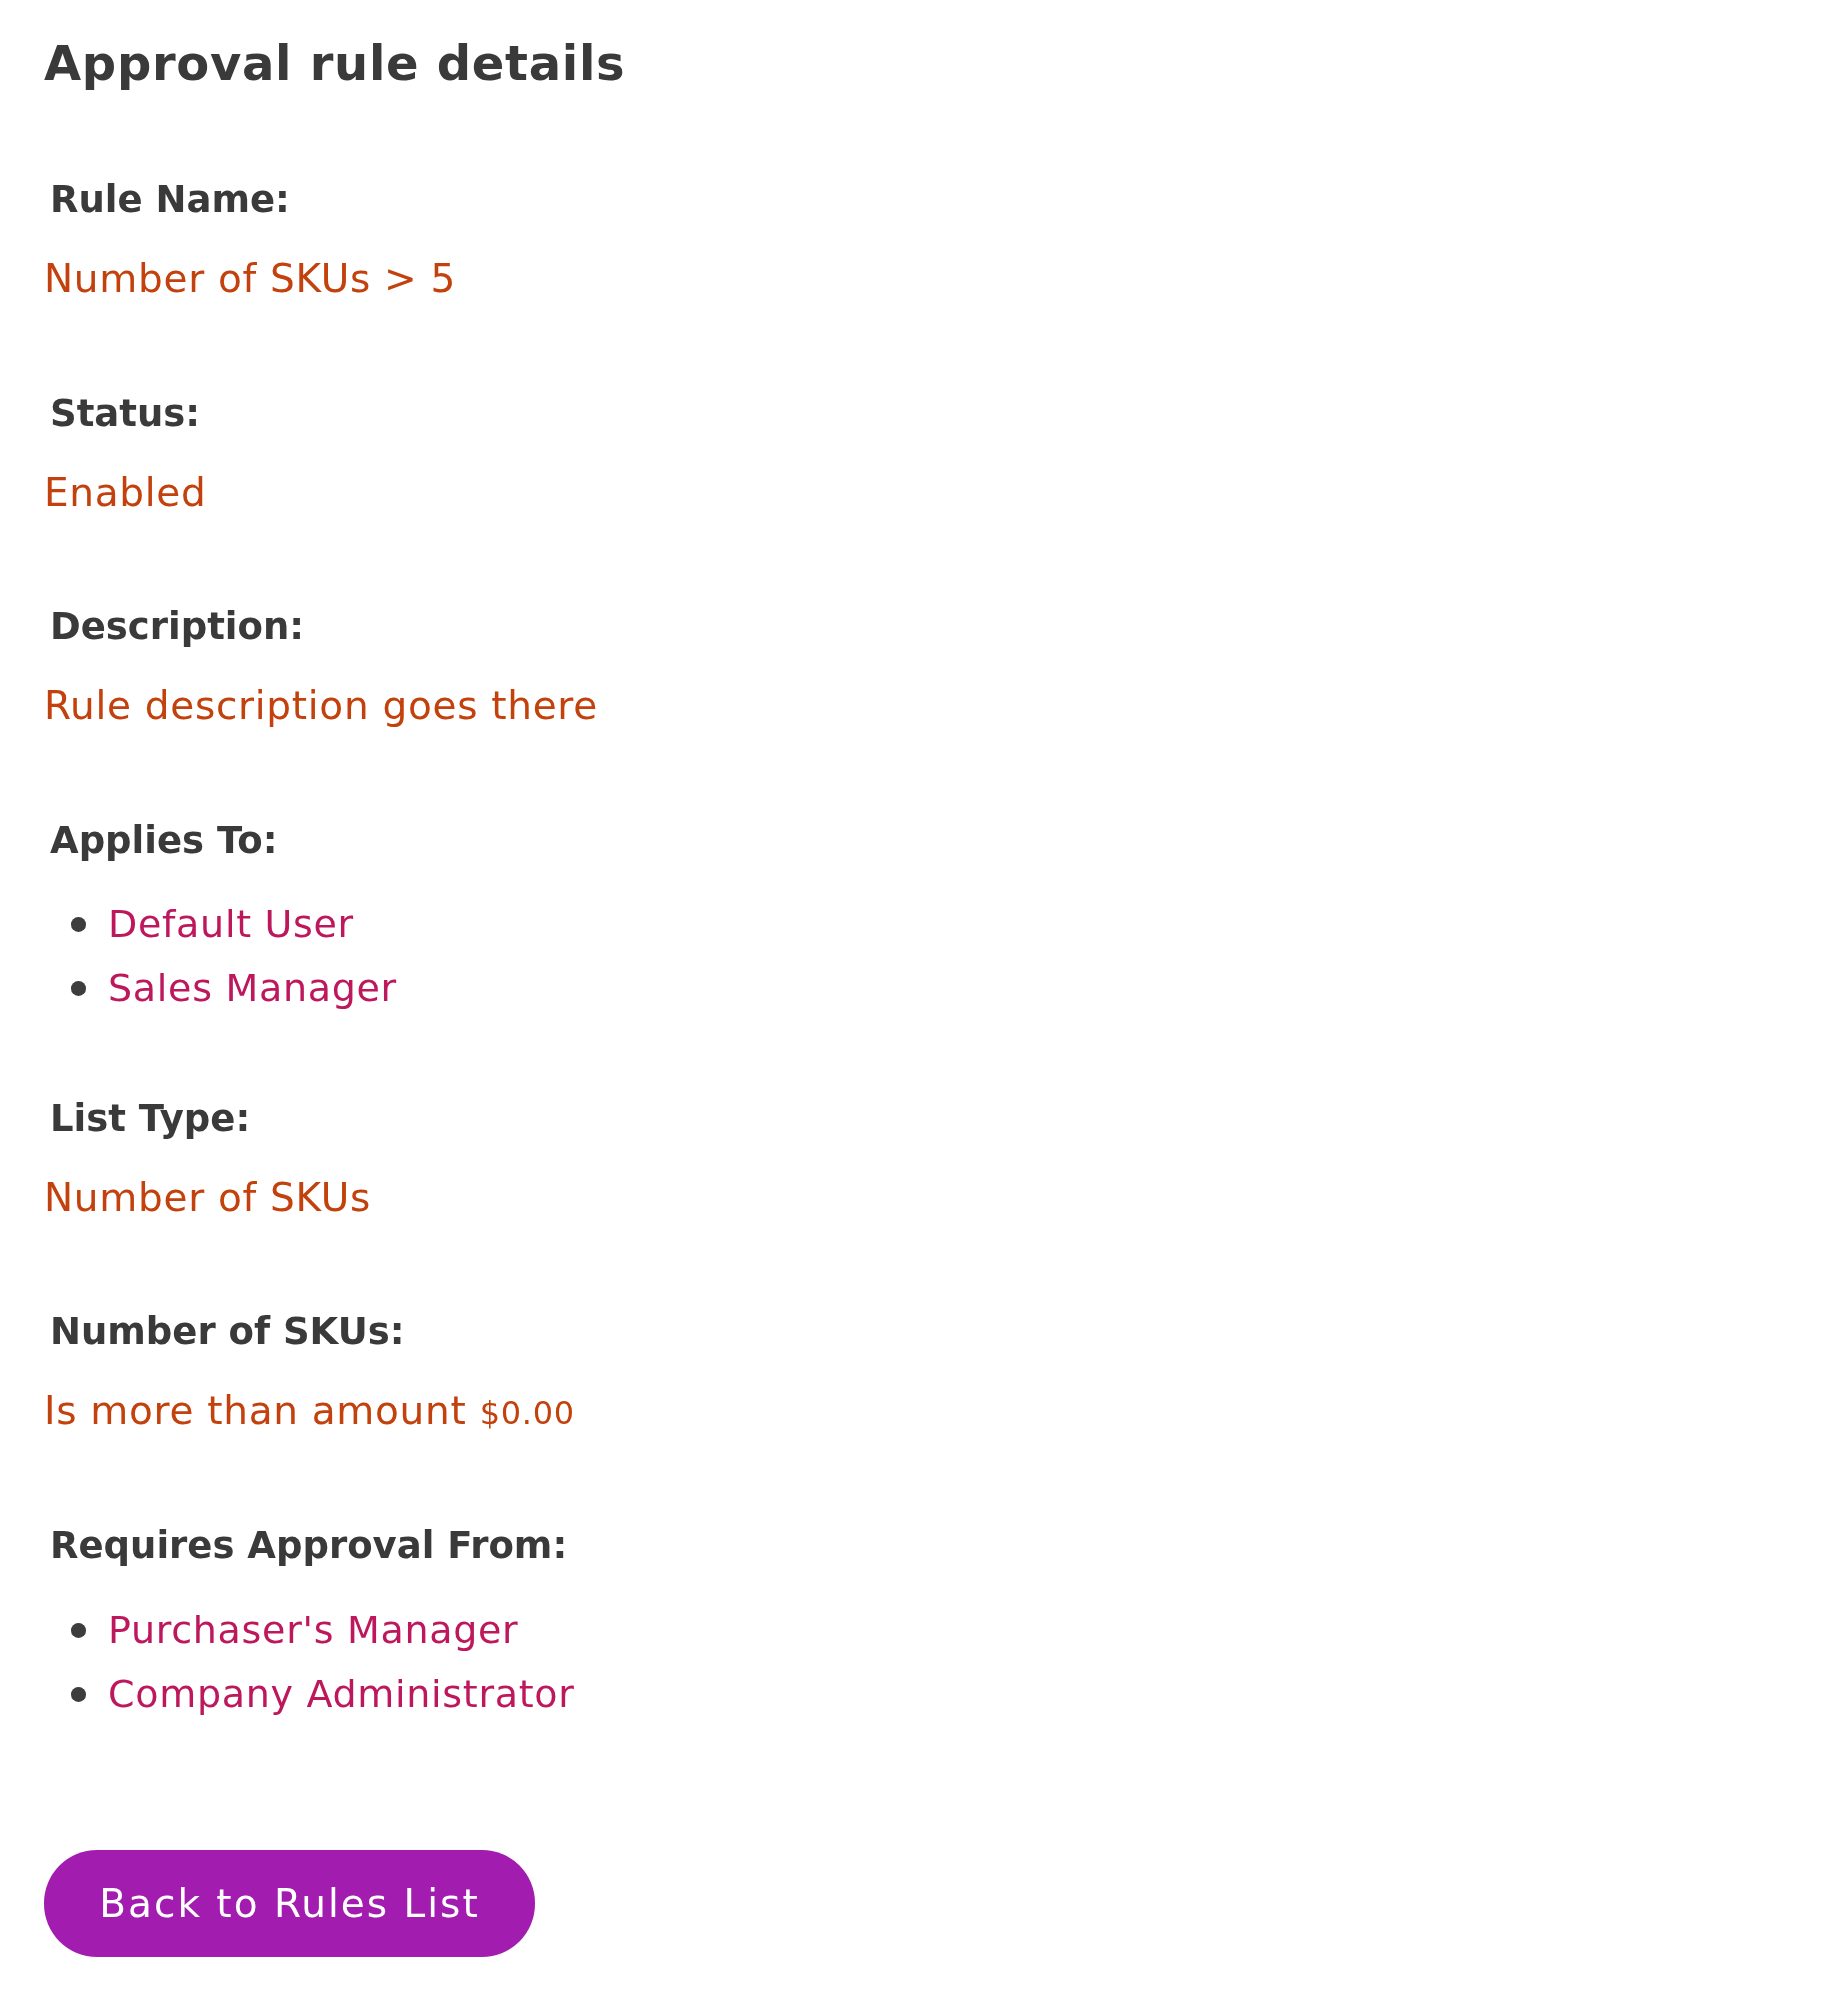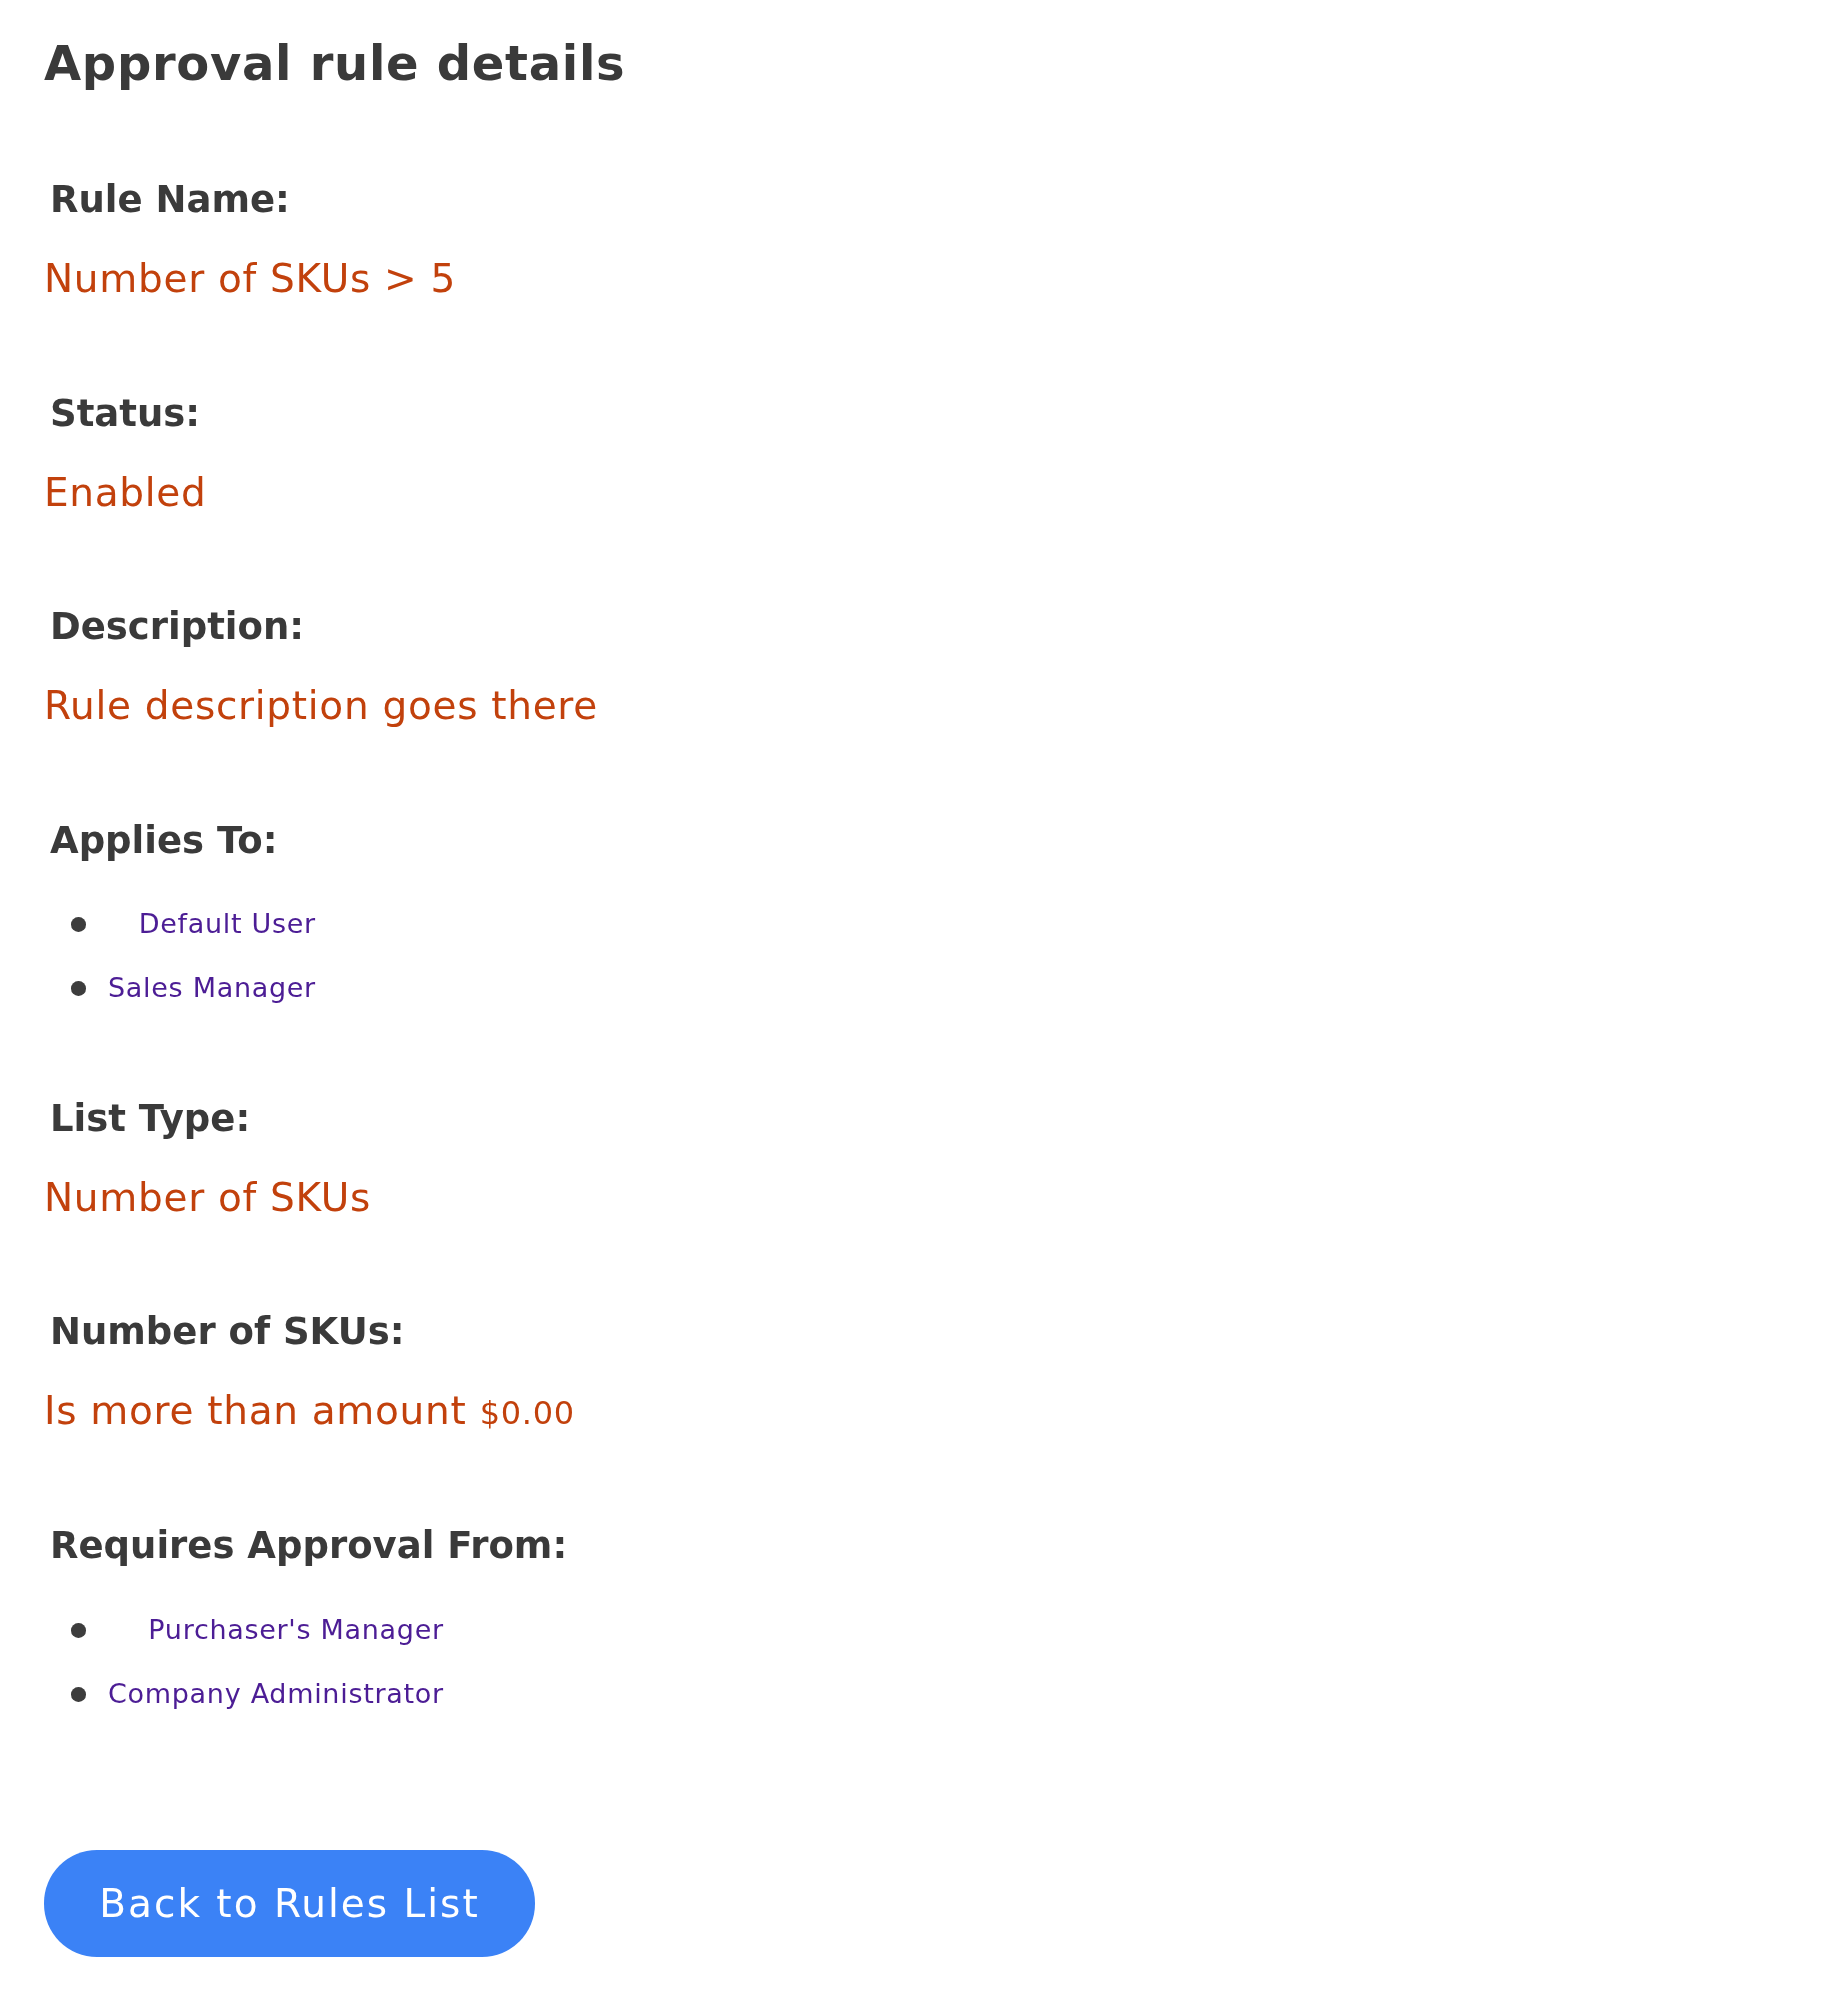--- a/index.html
+++ b/index.html
@@ -5,25 +5,25 @@
   html, body { margin:0; padding:0; background:#ffffff; }
   body {
     width:1845px; height:2005px; position:relative; overflow:hidden;
     font-family:"DejaVu Sans", "Liberation Sans", sans-serif; color:#3d3d3d;
   }
   .title { position:absolute; left:44px; top:35px; margin:0; font-size:48px; font-weight:bold; color:#3a3a3a; letter-spacing:0.7px; white-space:nowrap; }
   .label { position:absolute; left:44px; margin:6px; font-size:37px; font-weight:bold; color:#3a3a3a; white-space:nowrap; }
   .value { position:absolute; left:44px; margin:0; font-size:39px; color:#c2410c; white-space:nowrap; letter-spacing:0.7px; }
   .amount { font-weight:normal; font-size:32px; margin-left:13.3px; }
   ul.list { position:absolute; left:44px; margin:0; padding:0; list-style:none; }
-  ul.list li { position:relative; font-size:27px; height:64px; line-height:64px; padding-left:64px; color:#4c1d95; white-space:nowrap; letter-spacing:0.7px;text-align:right; }
+  ul.list li { position:relative; font-size:38px; height:64px; line-height:64px; padding-left:64px; color:#be185d; white-space:nowrap; letter-spacing:0.7px; }
   ul.list li .dot { position:absolute; left:27px; top:25px; width:14.7px; height:14.7px; border-radius:50%; background:#3d3d3d; }
   .btn {
     position:absolute; left:44px; top:1850px; width:491px; height:107px;
-    border-radius:53px; background:#3b82f6; color:#ffffff; border:none;
+    border-radius:53px; background:#a21caf; color:#ffffff; border:none;
     font-family:"DejaVu Sans", "Liberation Sans", sans-serif; font-size:39px; letter-spacing:2px;
     display:flex; align-items:center; justify-content:center; cursor:pointer;
   }
 </style>
 </head>
 <body>
 
 <h1 class="title">Approval rule details</h1>
 
 <div>

